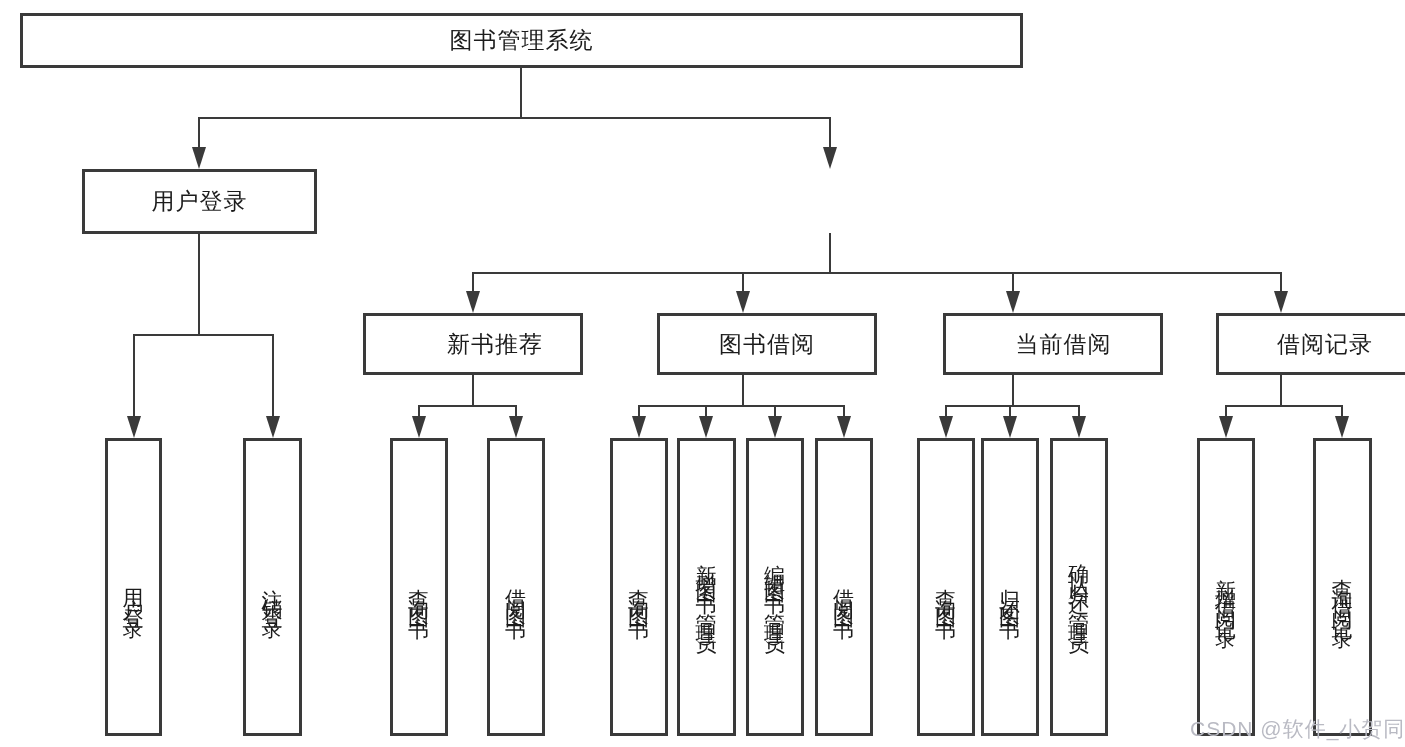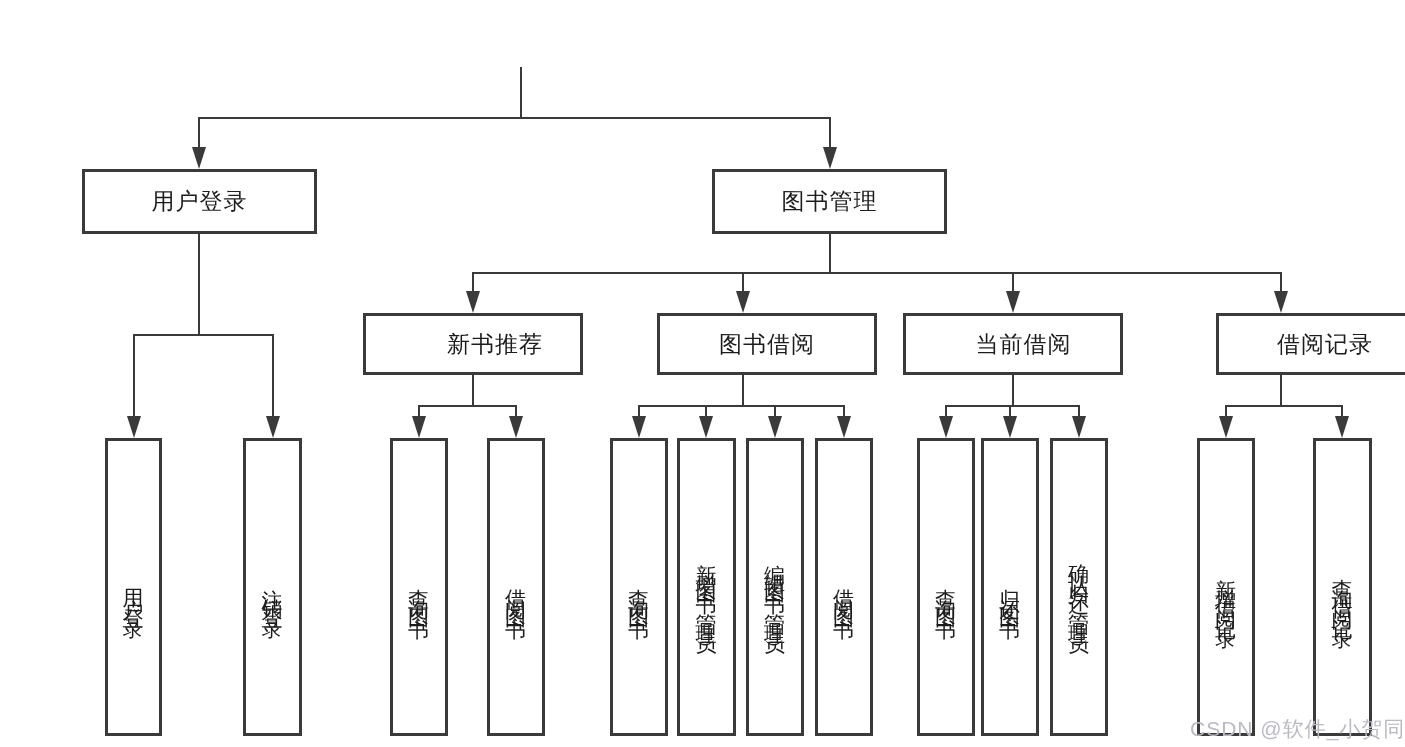--- a/index.html
+++ b/index.html
@@ -29,35 +29,35 @@
   .watermark{
     position:absolute;left:1190px;top:715px;font-size:21px;
     color:var(--watermark,#b9bac3);letter-spacing:1px;white-space:nowrap;
   }
 </style>
 </head>
 <body>
 
 <div class="canvas">
 
+  <div class="box" style="left:20px;top:13px;width:1003px;height:55px;">
+    <span>图书管理系统</span>
+  </div>
 
   <div class="box" style="left:82px;top:169px;width:235px;height:65px;">
     <span>用户登录</span>
-  </div>
-  <div class="box" style="left:712px;top:169px;width:235px;height:65px;">
-    <span>图书管理</span>
   </div>
 
   <div class="box" style="left:363px;top:313px;width:220px;height:62px;padding-left:44px;">
     <span>新书推荐</span>
   </div>
   <div class="box" style="left:633px;top:313px;width:220px;height:62px;margin-left:24px;">
     <span>图书借阅</span>
   </div>
-  <div class="box" style="left:903px;top:313px;width:220px;height:62px;padding-left:21px;">
+  <div class="box" style="left:943px;top:313px;width:220px;height:62px;padding-left:21px;">
     <span>当前借阅</span>
   </div>
   <div class="box" style="left:1216px;top:313px;width:218px;height:62px;">
     <span>借阅记录</span>
   </div>
 
   <div class="box leaf" style="left:105px;width:57px;">
     <span class="vtext">用户登录</span>
   </div>
   <div class="box leaf" style="left:243px;width:59px;">

